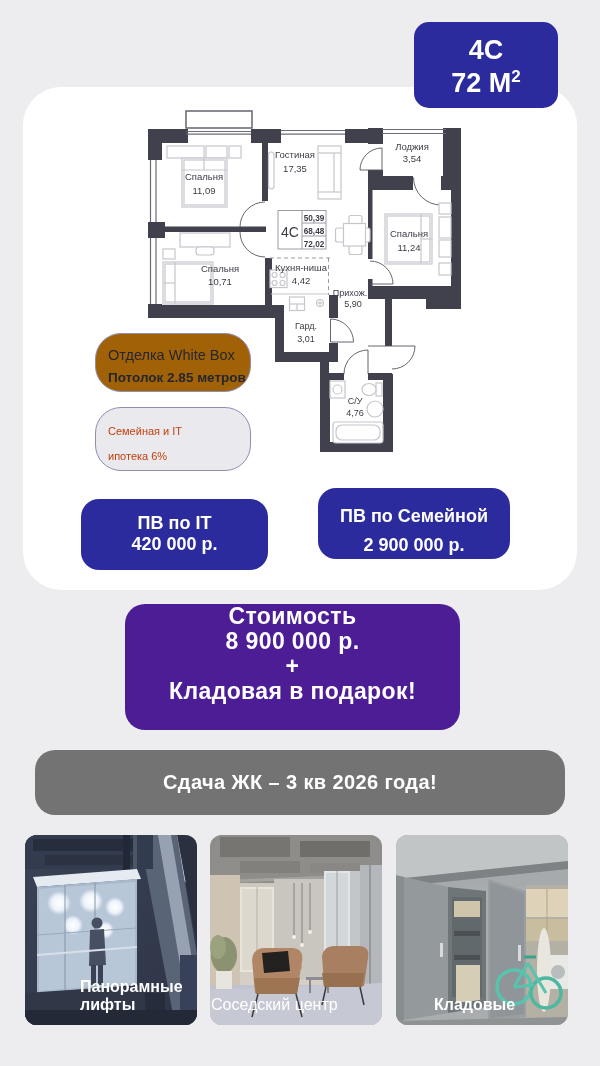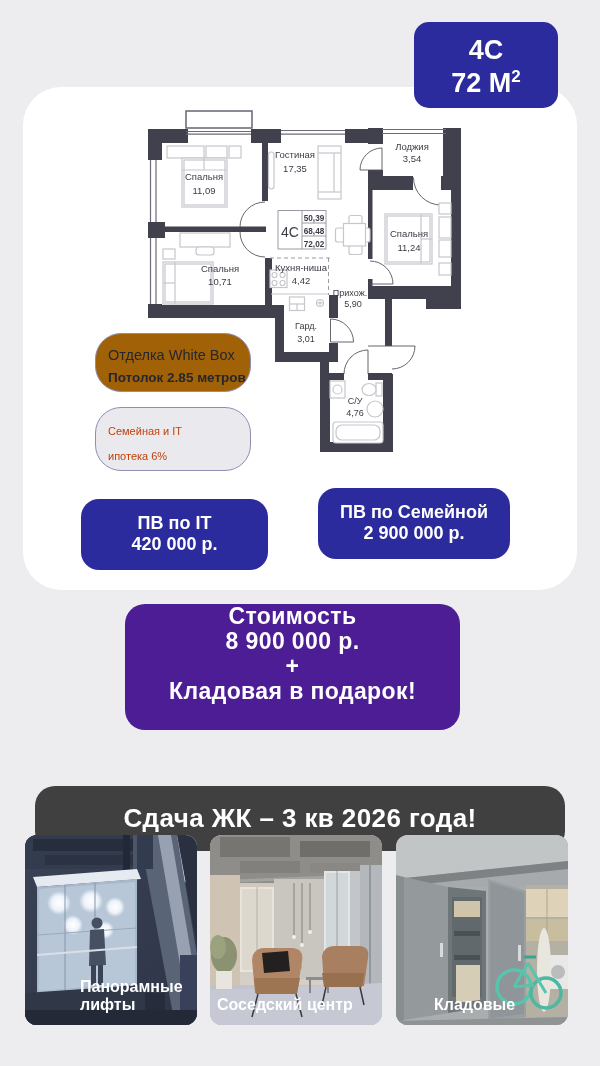--- a/index.html
+++ b/index.html
@@ -238,25 +238,25 @@
   <b style="font-size:13.5px;">Потолок 2.85 метров</b>
 </div>
 
 <div class="abs" style="left:95px;top:407px;width:156px;height:64px;border:1px solid #8f8fb4;border-radius:26px;background:#e9e9ee;padding:11px 0 0 12px;box-sizing:border-box;font-size:11px;color:#c2410c;line-height:25px;white-space:nowrap;">
   Семейная и IT<br>
   ипотека 6%
 </div>
 
 <div class="abs" style="left:81px;top:488px;width:187px;height:71px;background:#2b2b9e;border-radius:18px;color:#fff;font-weight:bold;font-size:18px;text-align:center;line-height:21px;padding-top:14px;box-sizing:border-box;margin-top:11px;">ПВ по IT<br>420 000 р.</div>
 
-<div class="abs" style="left:318px;top:488px;width:192px;height:71px;background:#2b2b9e;border-radius:18px;color:#fff;font-weight:bold;font-size:18px;text-align:center;line-height:21px;padding-top:14px;box-sizing:border-box;">ПВ по Семейной<br>2 900 000 р.</div>
+<div class="abs" style="left:318px;top:488px;width:192px;height:71px;background:#2b2b9e;border-radius:18px;color:#fff;font-weight:bold;font-size:18px;text-align:center;line-height:29px;padding-top:14px;box-sizing:border-box;">ПВ по Семейной<br>2 900 000 р.</div>
 
 <div class="abs" style="left:125px;top:604px;width:335px;height:126px;background:#4c1d95;border-radius:20px;color:#fff;font-weight:bold;font-size:23px;letter-spacing:0.4px;text-align:center;line-height:25px;box-sizing:border-box;">Стоимость<br>8 900 000 р.<br>+<br>Кладовая в подарок!</div>
 
-<div class="abs" style="left:35px;top:750px;width:530px;background:#404040;border-radius:20px;color:#fff;font-weight:bold;font-size:26px;letter-spacing:0.4px;text-align:center;line-height:65px;height:65px;margin-top:36px;">Сдача ЖК – 3 кв 2026 года!</div>
+<div class="abs" style="left:35px;top:750px;width:530px;background:#737373;border-radius:20px;color:#fff;font-weight:bold;font-size:20px;letter-spacing:0.4px;text-align:center;line-height:65px;height:65px;">Сдача ЖК – 3 кв 2026 года!</div>
 
 <div class="abs" style="left:25px;top:835px;width:172px;height:190px;border-radius:12px;overflow:hidden;background:#46506a;">
   <svg width="172" height="190" viewBox="0 0 172 190">
     <defs>
       <linearGradient id="p1bg" x1="0" y1="0" x2="1" y2="1">
         <stop offset="0" stop-color="#3a4256"></stop>
           <stop offset="1" stop-color="#2e3547"></stop>
       </linearGradient>
       <radialGradient id="glow1" cx="0.5" cy="0.5" r="0.5">
         <stop offset="0" stop-color="#ffffff"></stop>
@@ -365,21 +365,21 @@
     <line x1="116" y1="152" x2="112" y2="170" stroke="#3a3a3a" stroke-width="1.5"></line>
     <line x1="150" y1="152" x2="154" y2="170" stroke="#3a3a3a" stroke-width="1.5"></line>
 
     <path d="M 42,125 q 1,-12 13,-12 l 28,0 q 11,1 9,13 l -5,32 l -42,0 z" fill="#b08666"></path>
     <path d="M 44,143 l 46,0 l -3,16 l -41,0 z" fill="#9d7553"></path>
 
     <polygon points="52,118 78,116 80,136 54,138" fill="#23211f"></polygon>
     <line x1="48" y1="159" x2="42" y2="182" stroke="#3a3a3a" stroke-width="1.5"></line>
     <line x1="86" y1="159" x2="92" y2="182" stroke="#3a3a3a" stroke-width="1.5"></line>
   </svg>
-  <div class="abs" style="left:7px;bottom:11px;color:#fff;font-weight:bold;font-size:16px;">Соседский центр</div>
+  <div class="abs" style="left:1px;bottom:11px;color:#fff;font-weight:normal;font-size:16px;">Соседский центр</div>
 </div>
 
 <div class="abs" style="left:396px;top:835px;width:172px;height:190px;border-radius:12px;overflow:hidden;background:#9aa0a2;">
   <svg width="172" height="190" viewBox="0 0 172 190">
     <rect width="172" height="190" fill="#a6aaac"></rect>
 
     <polygon points="0,0 172,0 172,26 0,44" fill="#c2c5c6"></polygon>
     <polygon points="0,44 172,26 172,34 0,52" fill="#7e8284"></polygon>
 
     <rect x="0" y="52" width="172" height="138" fill="#a9adaf"></rect>

